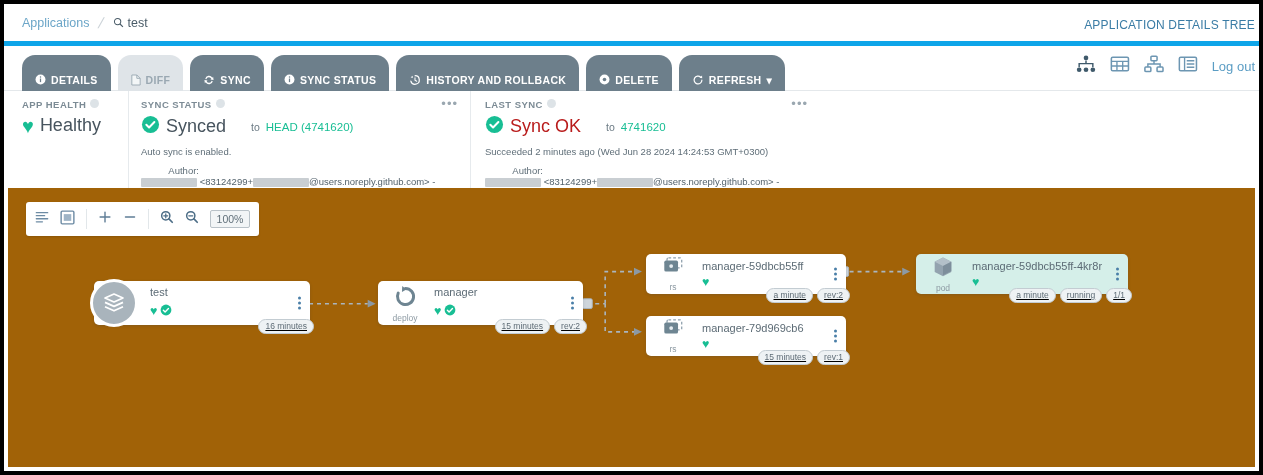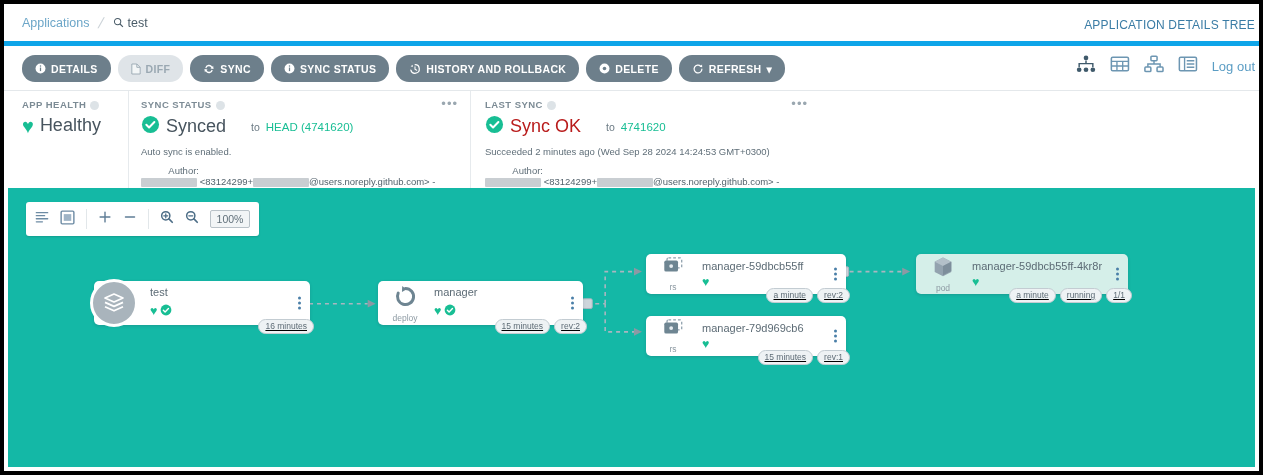--- a/index.html
+++ b/index.html
@@ -83,21 +83,21 @@
     height: 25px;
     border-radius: 13px;
     background: #6d7f8b;
     color: #ffffff;
     font-size: 10.5px;
     font-weight: bold;
     letter-spacing: .35px;
     display: flex;
     align-items: center;
     gap: 5px;
-    padding: 1px 13px;
+    padding: 12px 13px;
     cursor: pointer;
     white-space: nowrap;
   }
   .act-btn.muted {
     background: #dfe4e8;
     color: #9aa8b2;
   }
   .act-btn svg { display:block; flex: 0 0 auto; }
 
   .view-icons {
@@ -128,21 +128,21 @@
   .panel { position: relative; box-sizing: border-box; }
   .panel.health  { width: 124px; padding: 8px 10px 0 18px; }
   .panel.sync    { width: 342px; padding: 8px 16px 0 12px; border-left: 1px solid #e6eaed; }
   .panel.last    { width: 350px; padding: 8px 16px 0 14px; border-left: 1px solid #e6eaed; }
   .panel-title {
     color: #7c8b95;
     font-size: 9.5px;
     font-weight: bold;
     letter-spacing: .45px;
     display: flex;
-    align-items: flex-end;
+    align-items: flex-start;
     gap: 4px;
   }
   .help-dot {
     width: 9px; height: 9px;
     border-radius: 50%;
     background: #dde3e7;
     display: inline-block;
     cursor: pointer;
   }
   .kebab-h {
@@ -205,21 +205,21 @@
     border-radius: 1px;
   }
   .redact.w1 { width: 56px; }
   .redact.w2 { width: 56px; }
 
   
   .canvas {
     position: absolute;
     left: 4px; top: 184px;
     right: 4px; bottom: 4px;
-    background: #14b8a6;
+    background: #a16207;
     overflow: hidden;
   }
   .graph-toolbar {
     position: absolute;
     left: 18px; top: 14px;
     height: 34px;
     background: #fff;
     border-radius: 3px;
     box-shadow: 0 1px 2px rgba(0,0,0,.14);
     display: flex;
@@ -534,21 +534,21 @@
         <span>
           <svg width="19" height="19" viewBox="0 0 20 20">
               <circle cx="10" cy="10" r="9" fill="#18be94"></circle>
               <path d="M5.6 10.3l2.9 2.9 5.6-5.8" fill="none" stroke="#fff" stroke-width="2.1" stroke-linecap="round" stroke-linejoin="round"></path>
             </svg>
         </span>
         <span class="txt green">Sync OK</span>
         <span class="to">to</span>
         <span class="rev">4741620</span>
       </div>
-      <div class="sub-line">Succeeded 2 minutes ago (Wed Sep 28 2024 14:24:53 GMT+0300)</div>
+      <div class="sub-line">Succeeded 2 minutes ago (Wed Jun 28 2024 14:24:53 GMT+0300)</div>
       <div class="kv">
         <span class="k">Author:</span>
         <span class="v">
           <span class="redact w1"></span>
           <span>&lt;83124299+</span><span class="redact w2"></span><span>@users.noreply.github.com&gt; -</span>
         </span>
       </div>
       <div class="kv">
         <span class="k">Comment:</span>
         <span class="v bold">Update apinizer-api-manager-deployment.yaml</span>

